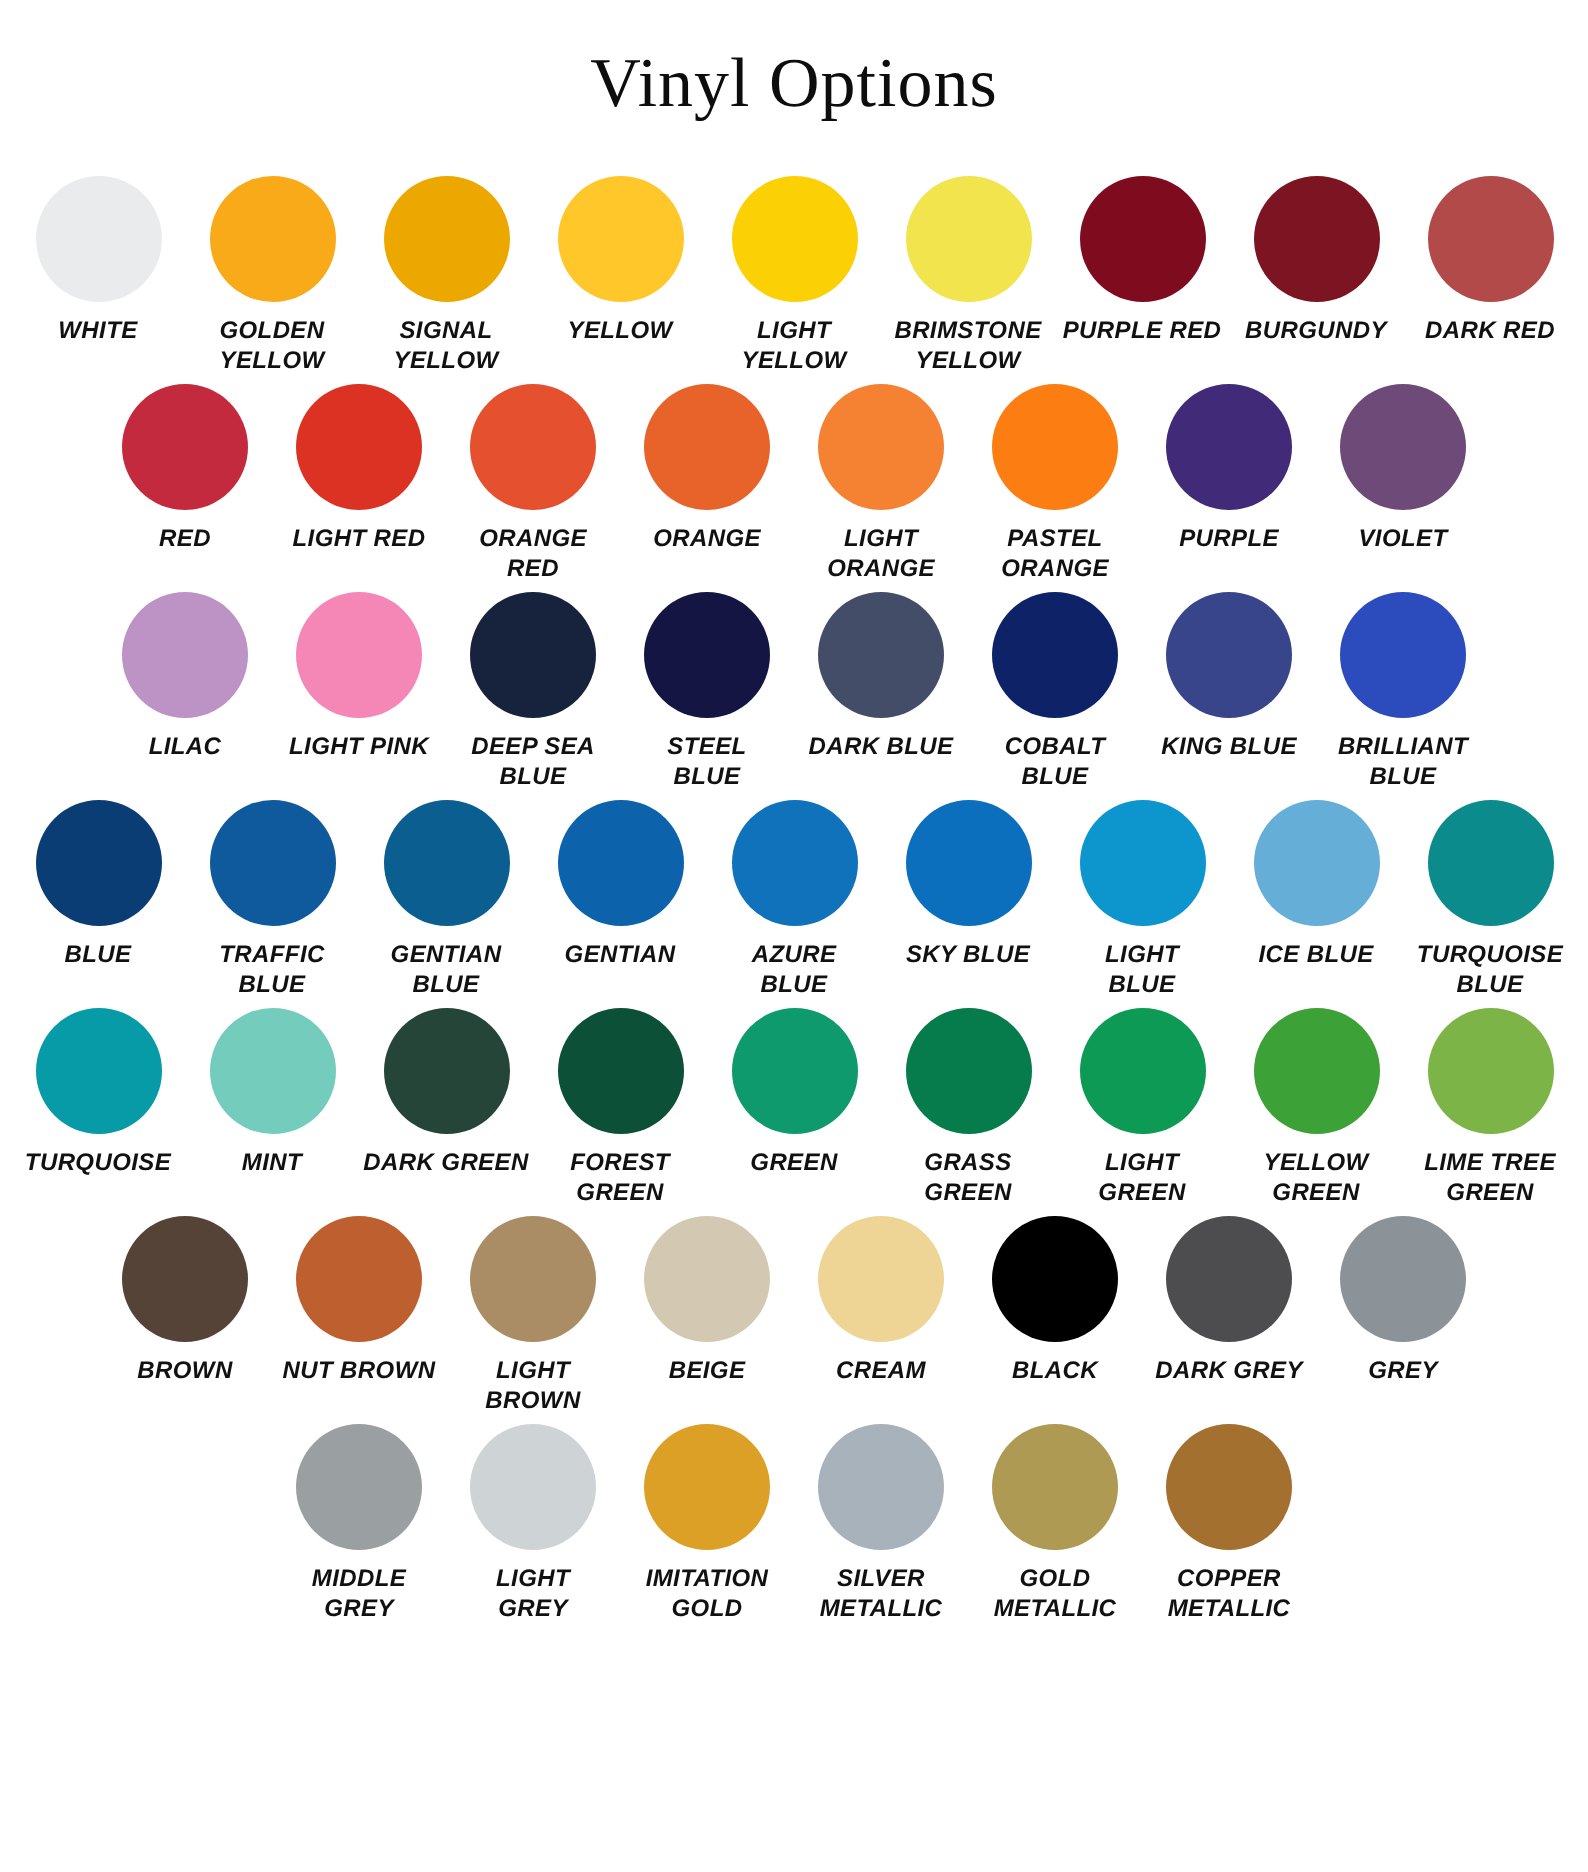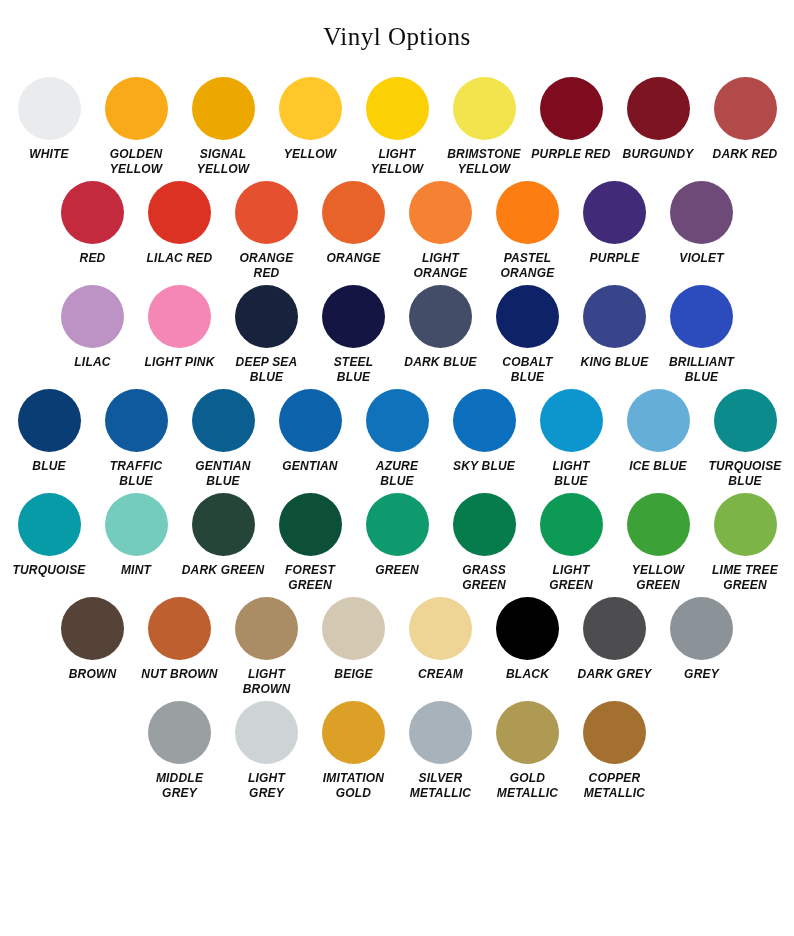--- a/index.html
+++ b/index.html
@@ -17,21 +17,21 @@
   #page {
     position: relative;
     width: 794px;
     height: 936px;
     background: #ffffff;
     box-sizing: border-box;
   }
   #page-title {
     text-align: center;
     font-family: "Liberation Serif", serif;
-    font-size: 25px;
+    font-size: 35px;
     font-weight: 400;
     letter-spacing: 0.5px;
     color: #0d0d0d;
     margin: 0;
     padding-top: 23px;
     line-height: 1.1;
   }
   #swatch-grid {
     margin-top: 26px;
   }
@@ -122,21 +122,21 @@
           <div class="swatch-label">DARK RED</div>
         </div>
       </div>
       <div class="swatch-row">
         <div class="swatch-cell">
           <div class="swatch-dot" title="RED" style="background: rgb(195, 42, 62);"></div>
           <div class="swatch-label">RED</div>
         </div>
         <div class="swatch-cell">
           <div class="swatch-dot" title="LIGHT RED" style="background: rgb(220, 50, 36);"></div>
-          <div class="swatch-label">LILAC RED</div>
+          <div class="swatch-label">LIGHT RED</div>
         </div>
         <div class="swatch-cell">
           <div class="swatch-dot" title="ORANGE RED" style="background: rgb(229, 81, 46);"></div>
           <div class="swatch-label">ORANGE
 RED</div>
         </div>
         <div class="swatch-cell">
           <div class="swatch-dot" title="ORANGE" style="background: rgb(232, 99, 42);"></div>
           <div class="swatch-label">ORANGE</div>
         </div>

